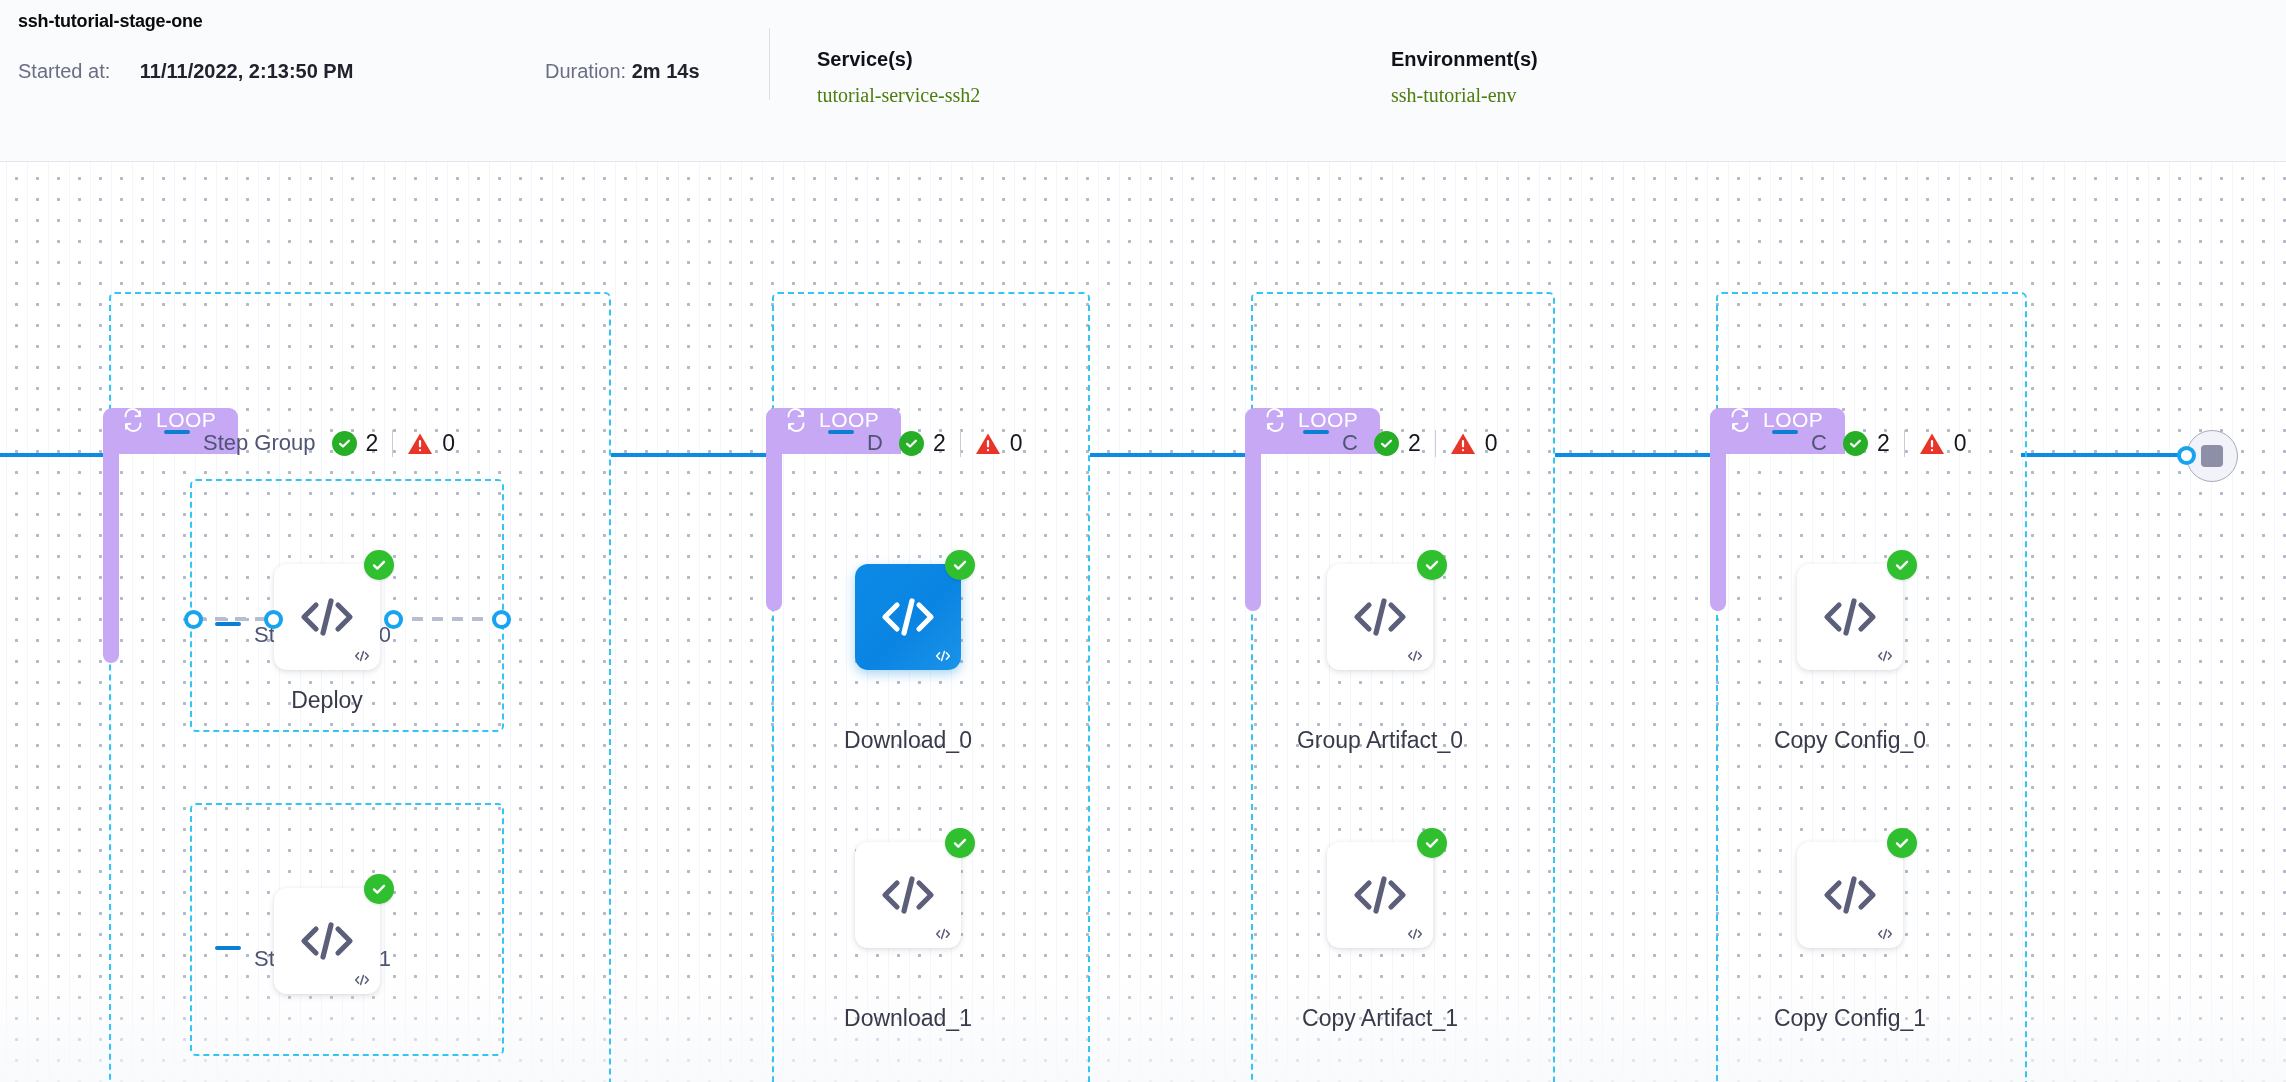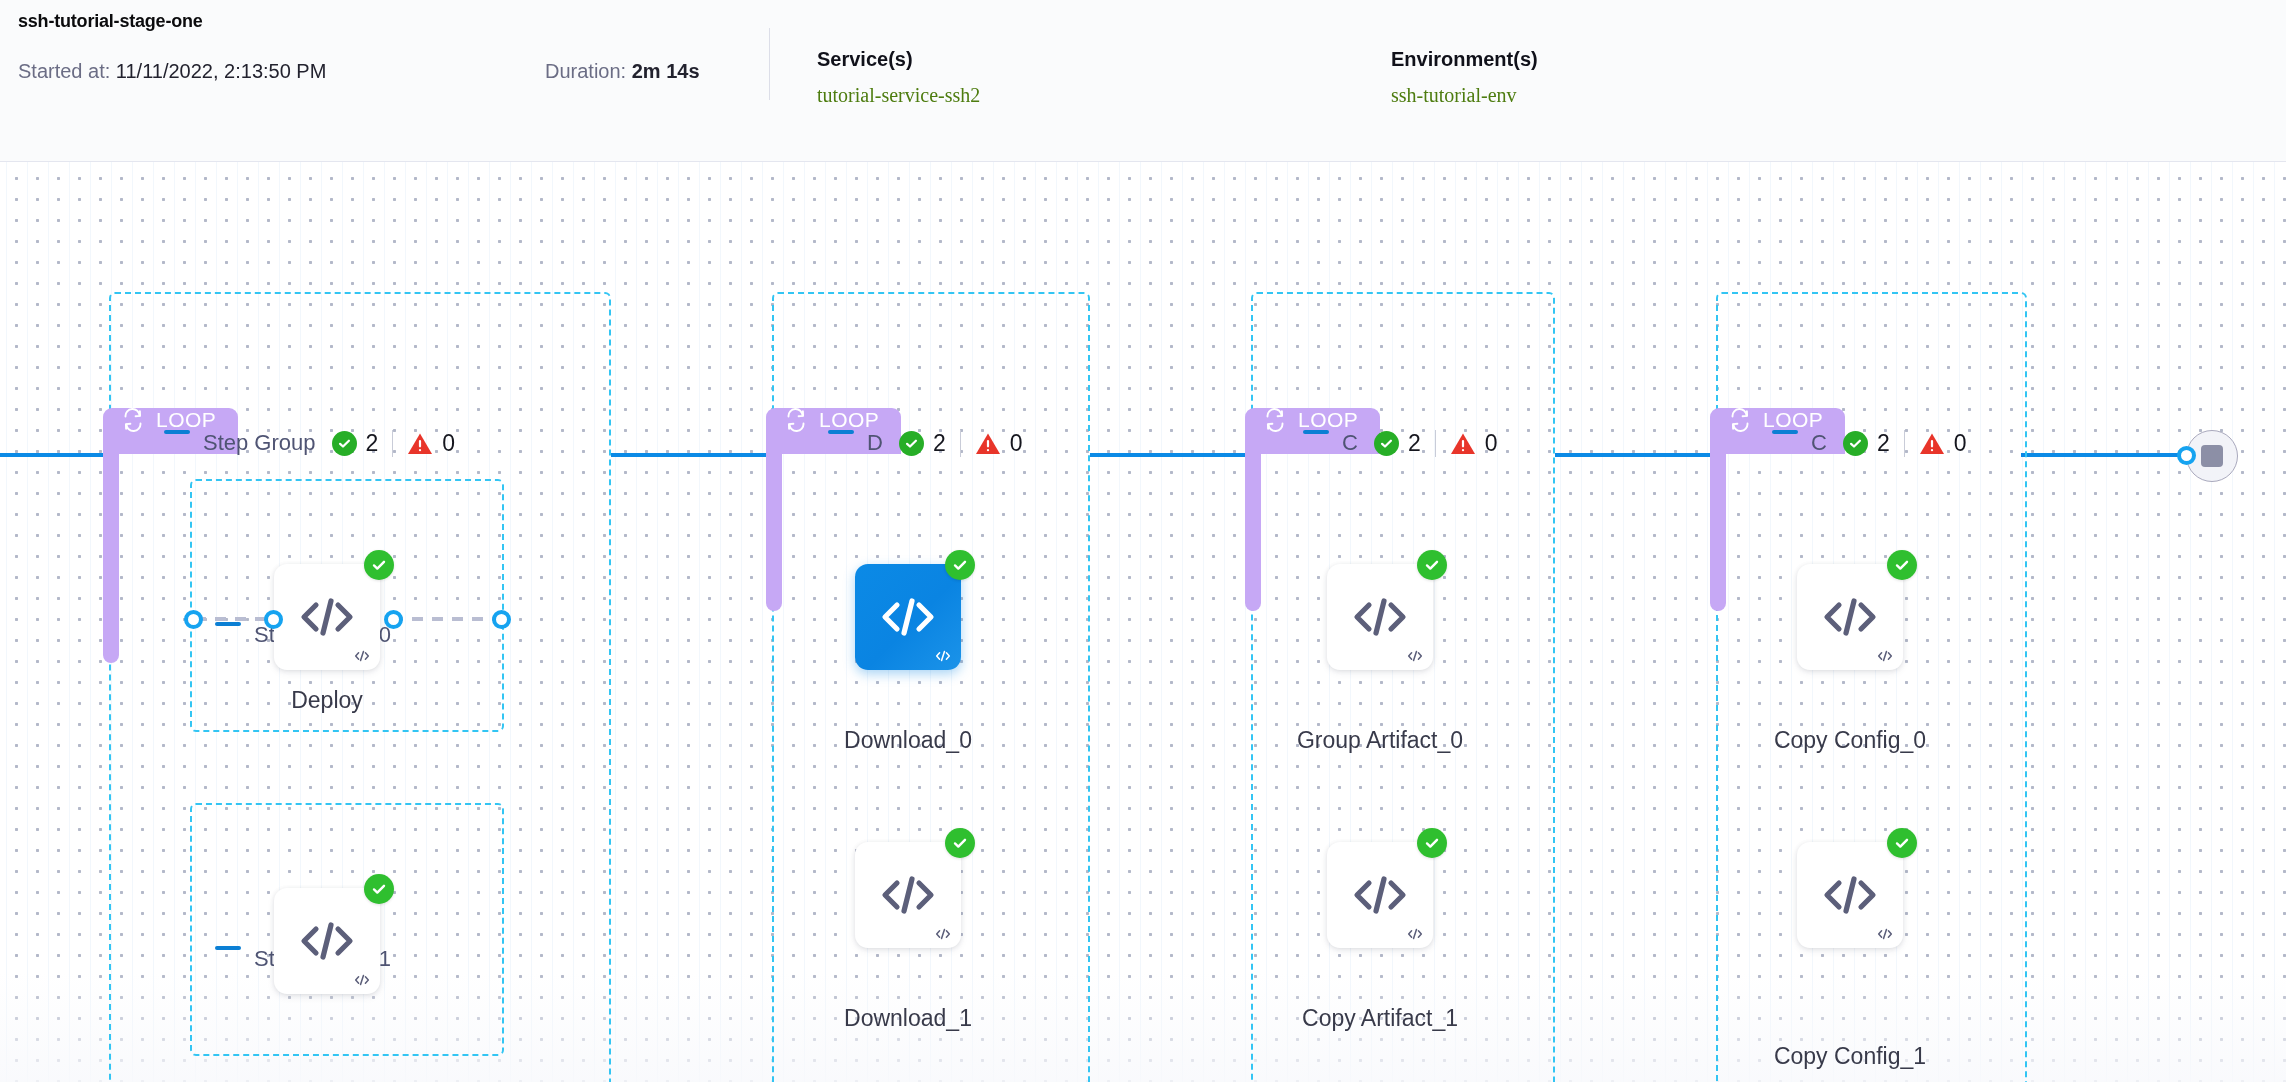--- a/index.html
+++ b/index.html
@@ -19,21 +19,21 @@
     box-sizing:border-box;
   }
   .hdr-title{
     position:absolute;left:18px;top:11px;
     font-size:18px;font-weight:bold;color:#0b0b0d;letter-spacing:-0.2px;
   }
   .hdr-started{
     position:absolute;left:18px;top:60px;
     font-size:20px;color:#6b6d85;white-space:nowrap;
   }
-  .hdr-started b{color:#22222e;font-weight:normal;}
+  .hdr-started b{color:#22222e;font-weight:bold;margin-left:24px;}
   .hdr-duration{
     position:absolute;left:545px;top:60px;
     font-size:20px;color:#6b6d85;white-space:nowrap;text-align:center;
   }
   .hdr-duration b{color:#22222e;font-weight:bold;}
   .hdr-divider{
     position:absolute;left:769px;top:28px;width:1px;height:72px;background:#dcdee8;
   }
   .hdr-col{position:absolute;top:40px;}
   .hdr-col.svc{left:817px;}
@@ -486,21 +486,21 @@
         <polyline points="21,12 9,24 21,36"></polyline>
           <polyline points="43,12 55,24 43,36"></polyline>
           <line x1="36" y1="8" x2="28" y2="40"></line>
       </svg>
       <svg class="code-small" viewBox="0 0 20 15" fill="none" stroke="#5c5f7a" stroke-width="1.7" stroke-linecap="round" stroke-linejoin="round">
         <polyline points="6.2,4 3,7.5 6.2,11"></polyline>
           <polyline points="13.8,4 17,7.5 13.8,11"></polyline>
           <line x1="11.6" y1="2.6" x2="8.4" y2="12.4"></line>
       </svg>
     </div>
-    <div class="node-label" style="left:1750px;top:843px;width:200px;margin-top:38px;">Copy Config_1</div>
+    <div class="node-label" style="left:1750px;top:843px;width:200px;">Copy Config_1</div>
 
     <div class="port" style="left:2177px;top:284px;"></div>
     <div class="end-node" style="left:2186px;top:268px;">
       <i></i>
     </div>
 
   </div>
 </div>
 
 </body></html>

